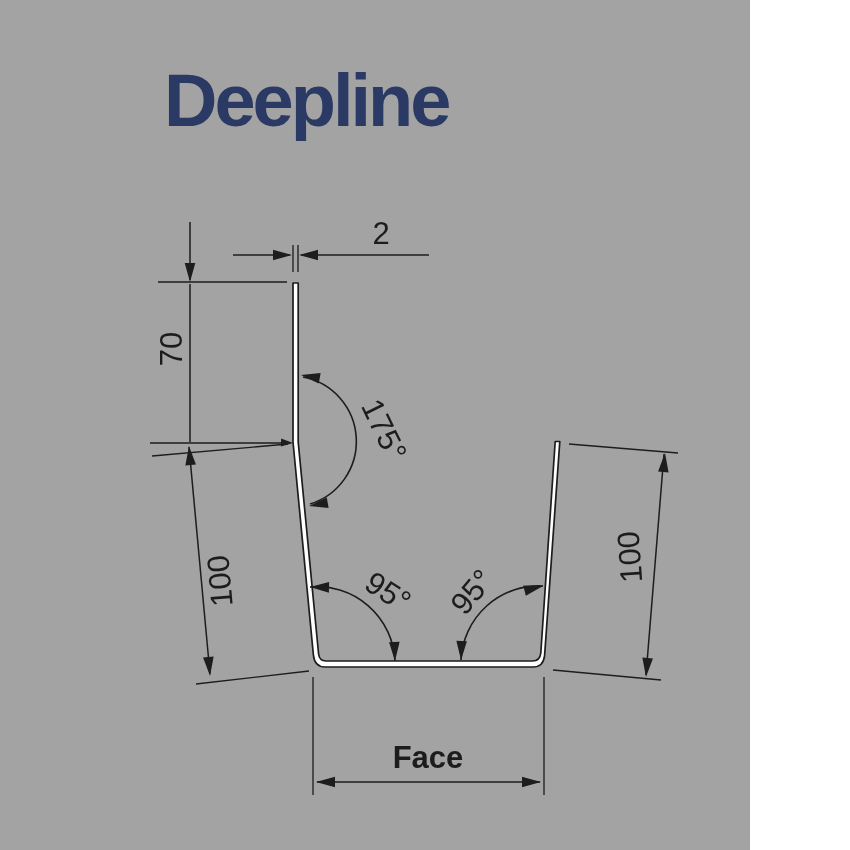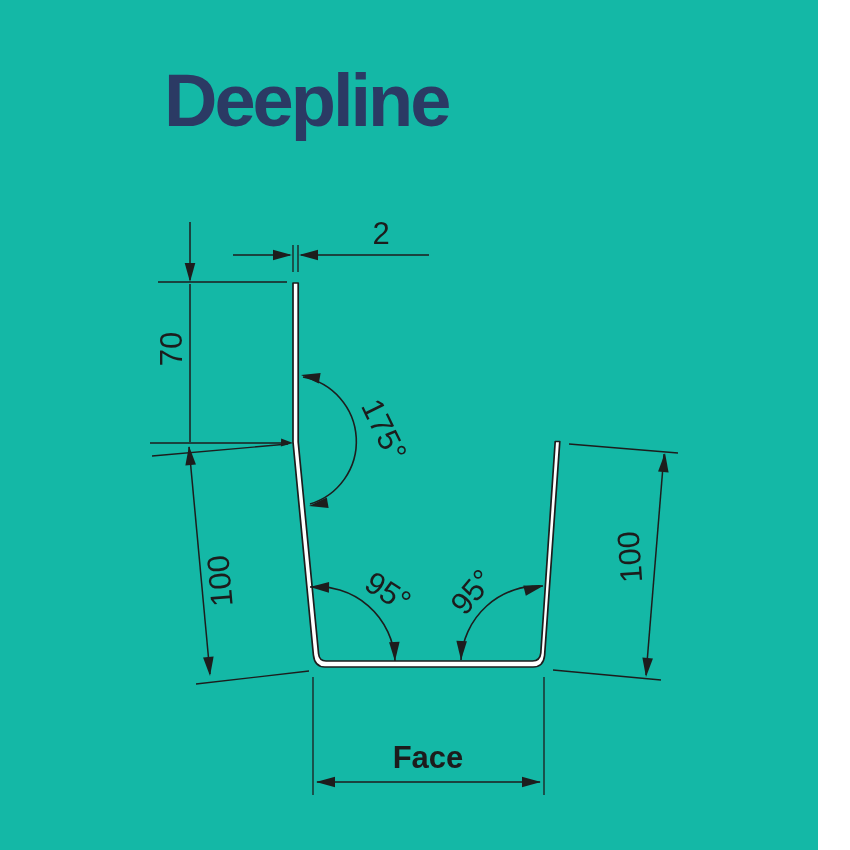--- a/index.html
+++ b/index.html
@@ -1,18 +1,18 @@
 <!DOCTYPE html>
 <html><head>
 <meta charset="utf-8">
 <style>
   html,body{margin:0;padding:0;background:#ffffff;}
   .page{
-    position:relative;width:818px;height:850px;overflow:hidden;
-    background:#14b8a6;
+    position:relative;width:750px;height:850px;overflow:hidden;
+    background:#a3a3a3;
     font-family:"Liberation Sans", sans-serif;
   }
   .title{
     position:absolute;left:164px;top:64px;
     font-size:74px;font-weight:bold;line-height:1;
     letter-spacing:-3px;color:#2b3a64;
     white-space:nowrap;
   }
   svg.drawing{position:absolute;left:0;top:0;}
   .ln{stroke:#1d1d1d;stroke-width:1.5;fill:none;stroke-linecap:butt;}

